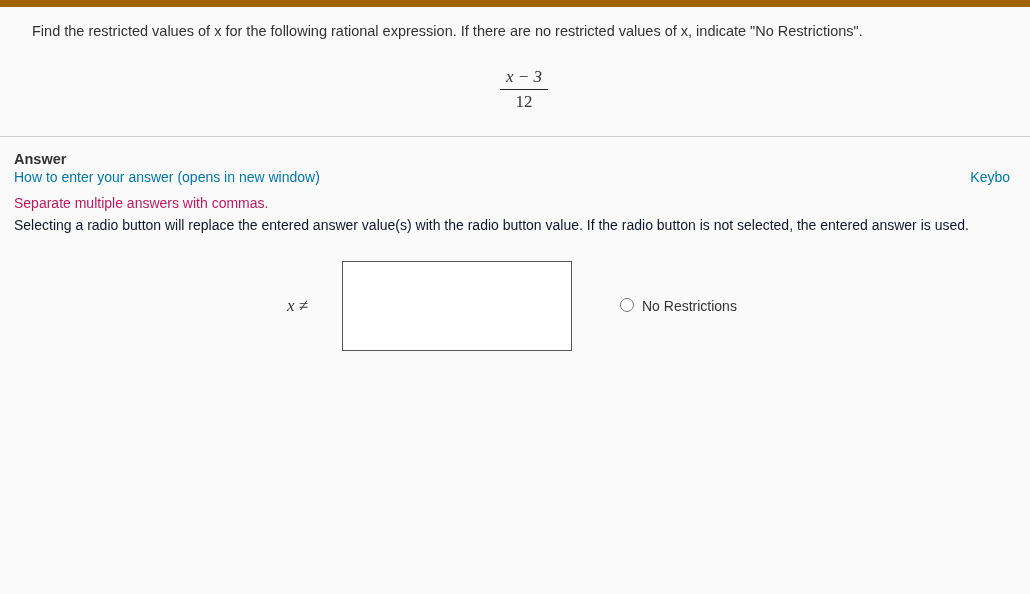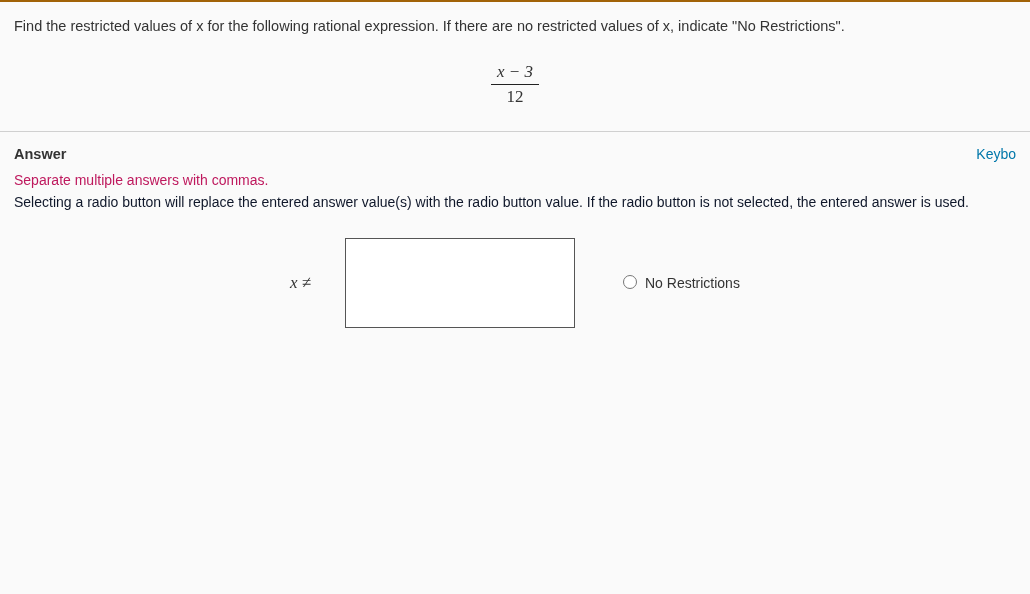--- a/index.html
+++ b/index.html
@@ -10,23 +10,23 @@
     body {
       font-family: "Segoe UI", Arial, sans-serif;
       font-size: 14px;
       color: #333;
       background: #fafafa;
       width: 1030px;
       height: 594px;
       overflow: hidden;
     }
     .question-section {
-      padding: 16px 14px 24px 14px;
+      padding: 16px 14px 24px 32px;
       border-bottom: 1px solid #d0d0d0;
-      border-top: 2px solid #a16207;
+      border-top: 7px solid #a16207;
     }
     .question-text {
       color: #333;
       font-size: 14.5px;
       margin-bottom: 28px;
     }
     .expression {
       text-align: center;
       font-family: "Cambria Math", "Times New Roman", serif;
       font-size: 17px;
@@ -40,21 +40,21 @@
       display: block;
       border-bottom: 1px solid #222;
       padding: 0 6px 2px 6px;
       font-style: italic;
     }
     .fraction .den {
       display: block;
       padding-top: 2px;
     }
     .answer-section {
-      padding: 14px 14px 0 14px;
+      padding: 14px 20px 0 14px;
     }
     .answer-label {
       font-weight: 600;
       color: #333;
       font-size: 14.5px;
     }
     .help-link {
       color: #0077aa;
       font-size: 14px;
       cursor: pointer;
@@ -131,20 +131,21 @@
   <div class="expression">
     <span class="fraction">
       <span class="num">x − 3</span>
       <span class="den">12</span>
     </span>
   </div>
 </div>
 
 <div class="answer-section">
   <div class="answer-label">Answer</div>
+  <span class="help-link">How to enter your answer (opens in new window)</span>
   <span class="keyboard-hint">Keybo</span>
   <div class="separate-note">Separate multiple answers with commas.</div>
   <div class="radio-note">Selecting a radio button will replace the entered answer value(s) with the radio button value. If the radio button is not selected, the entered answer is used.</div>
 
   <div class="input-row">
     <span class="x-neq">
       <span>x</span><span class="neq">≠</span>
     </span>
     <textarea class="answer-input" value="" style=""></textarea>
     <div class="radio-group">

